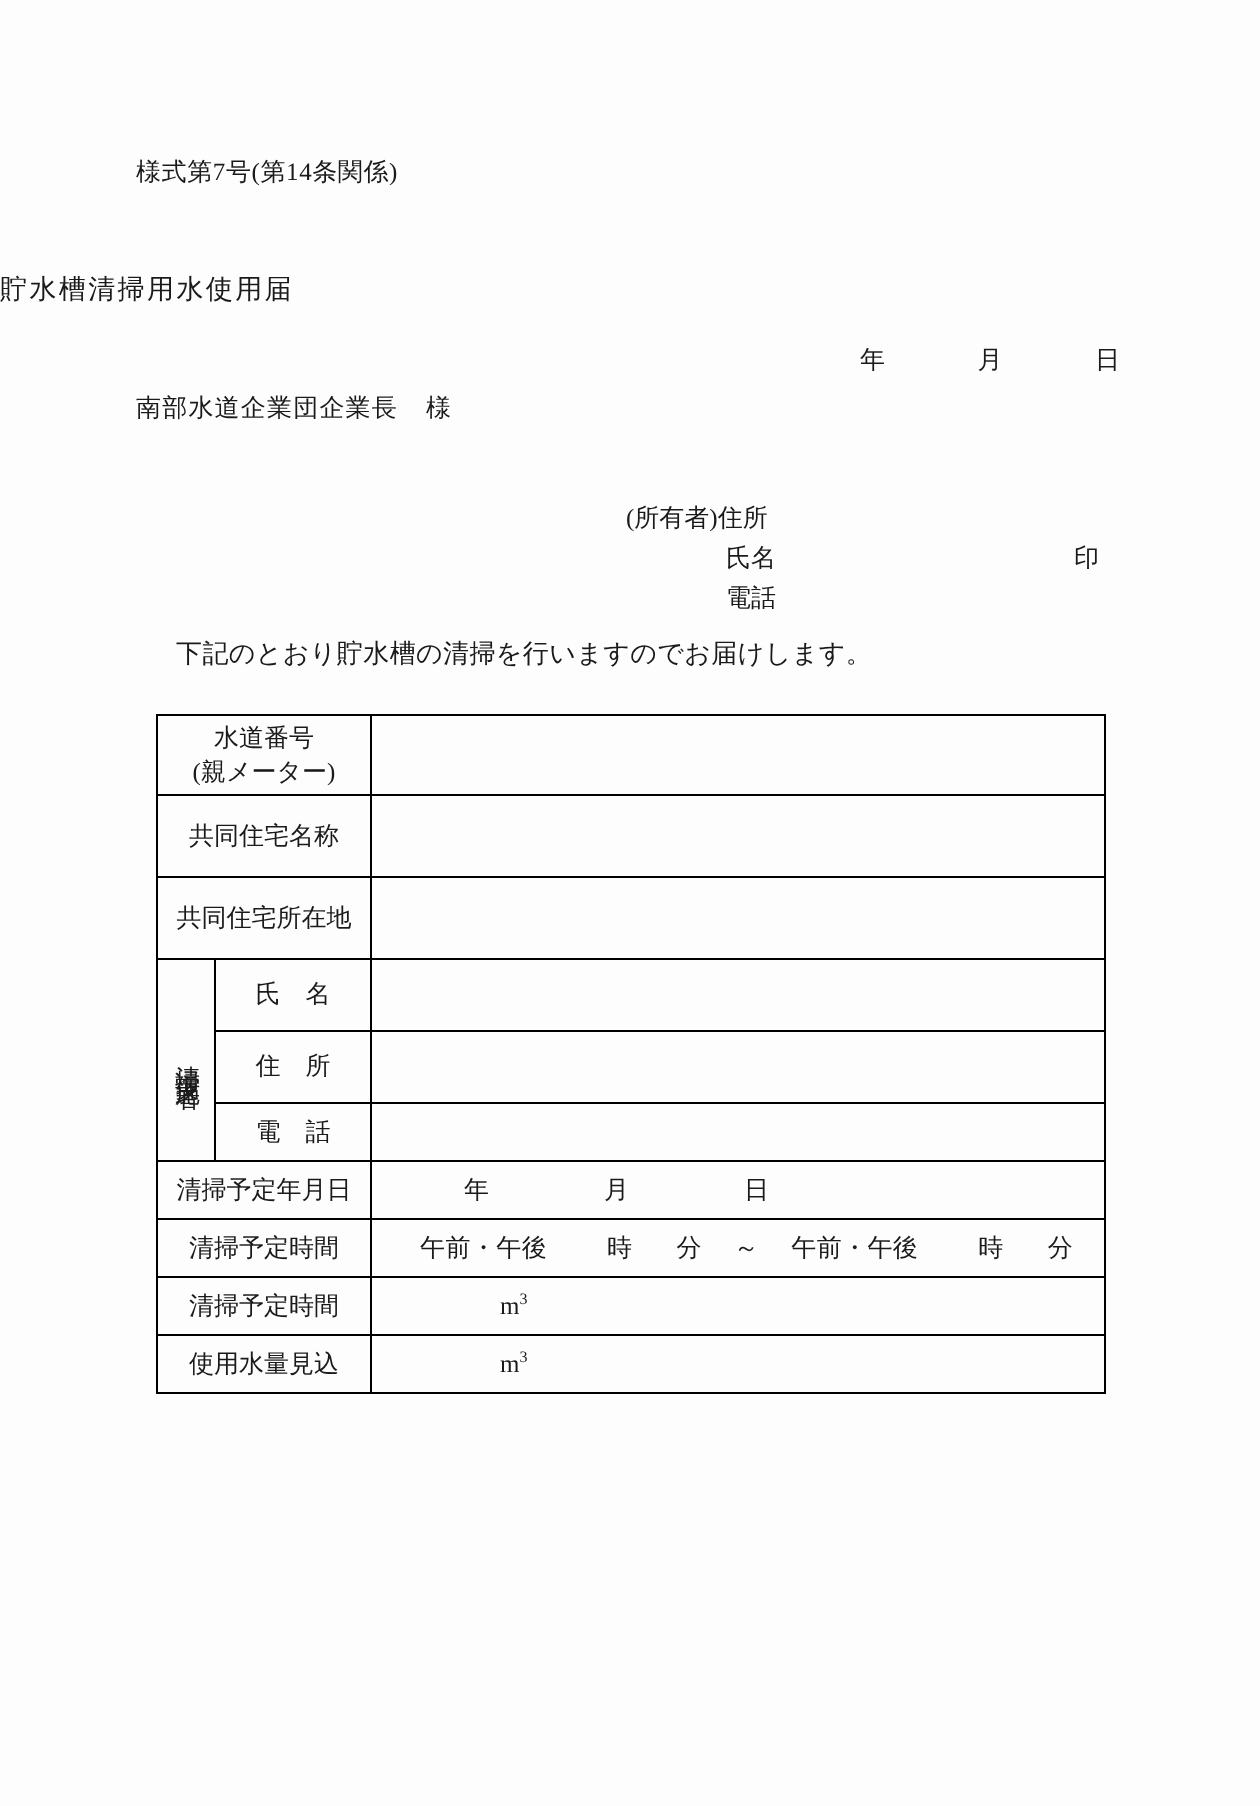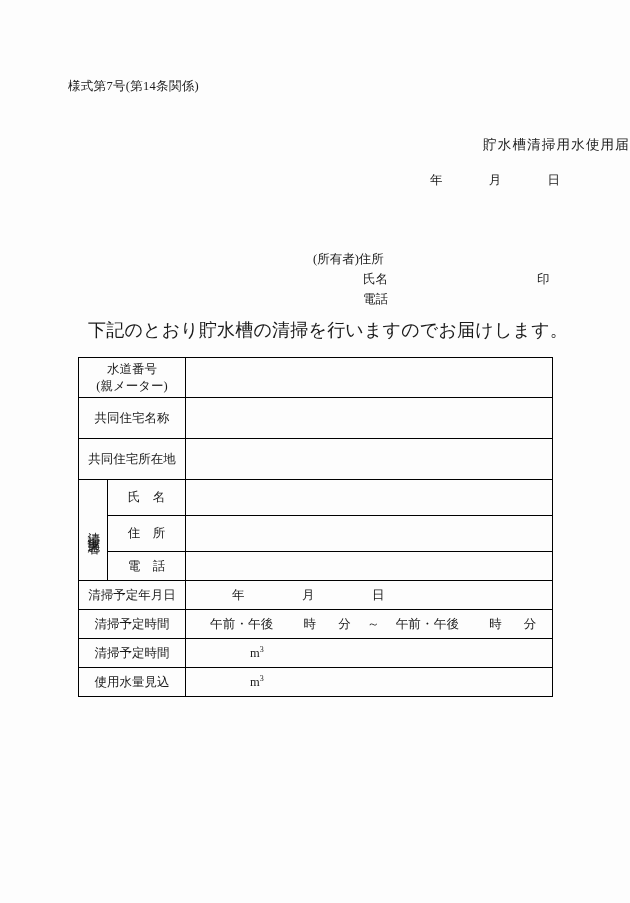--- a/index.html
+++ b/index.html
@@ -28,24 +28,23 @@
     top: 78px;
     font-size: 12.5px;
     letter-spacing: 0.3px;
     white-space: nowrap;
   }
   .doc-title {
     position: absolute;
     left: 0;
     top: 136px;
     width: 630px;
-    text-align: right;
+    text-align: left;
     font-size: 13.5px;
     letter-spacing: 1.2px;
-    padding-left: 22px;
     box-sizing: border-box;
   }
   .date-line {
     position: absolute;
     left: 430px;
     top: 172px;
     width: 130px;
     font-size: 12.5px;
     display: flex;
     justify-content: space-between;
@@ -72,21 +71,21 @@
   .owner-row { position: relative; height: 20px; white-space: nowrap; }
   .owner-row .lbl-addr { position: absolute; left: 0; top: 0; }
   .owner-row .lbl-indent { position: absolute; left: 50px; top: 0; }
   .owner-row .seal { position: absolute; left: 224px; top: 0; }
 
   
   .statement {
     position: absolute;
     left: 88px;
     top: 318px;
-    font-size: 18px;
+    font-size: 13px;
     letter-spacing: 0.2px;
     white-space: nowrap;
   }
 
   
   .form-table {
     position: absolute;
     left: 78px;
     top: 357px;
     width: 474px;
@@ -160,20 +159,23 @@
   <div class="form-no">様式第7号(第14条関係)</div>
 
   <div class="doc-title">貯水槽清掃用水使用届</div>
 
   <div class="date-line">
     <span>年</span>
     <span>月</span>
     <span>日</span>
   </div>
 
+  <div class="addressee">
+    <span>南部水道企業団企業長</span><span class="honorific">様</span>
+  </div>
 
   <div class="owner-block">
     <div class="owner-row">
       <span class="lbl-addr">(所有者)住所</span>
     </div>
     <div class="owner-row">
       <span class="lbl-indent">氏名</span>
       <span class="seal">印</span>
     </div>
     <div class="owner-row">

